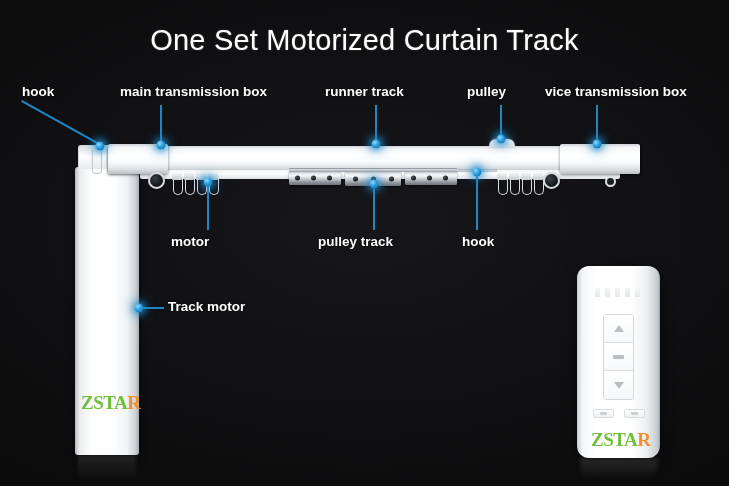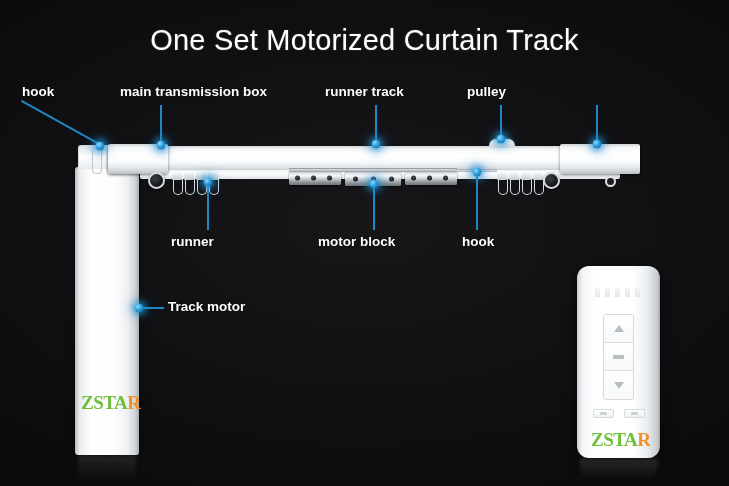--- a/index.html
+++ b/index.html
@@ -353,20 +353,21 @@
   <div class="leader v" style="left:476px; top:173px; height:57px;"></div>
   <div class="dot" style="left:477px; top:172px;"></div>
 
   <div class="leader h" style="left:140px; top:307px; width:24px;"></div>
   <div class="dot" style="left:139px; top:308px;"></div>
 
   <div class="lbl" style="left:22px; top:84px;">hook</div>
   <div class="lbl" style="left:104px; top:84px;margin-left:16px;">main transmission box</div>
   <div class="lbl" style="left:325px; top:84px;">runner track</div>
   <div class="lbl" style="left:467px; top:84px;">pulley</div>
-
-  <div class="lbl" style="left:171px; top:234px;">runner</div>
-  <div class="lbl" style="left:318px; top:234px;">motor block</div>
+  <div class="lbl" style="left:545px; top:84px;">vice transmission box</div>
+
+  <div class="lbl" style="left:171px; top:234px;">motor</div>
+  <div class="lbl" style="left:318px; top:234px;">pulley track</div>
   <div class="lbl" style="left:462px; top:234px;">hook</div>
 
   <div class="lbl" style="left:168px; top:299px;">Track motor</div>
 
 </div>
 
 </body></html>

